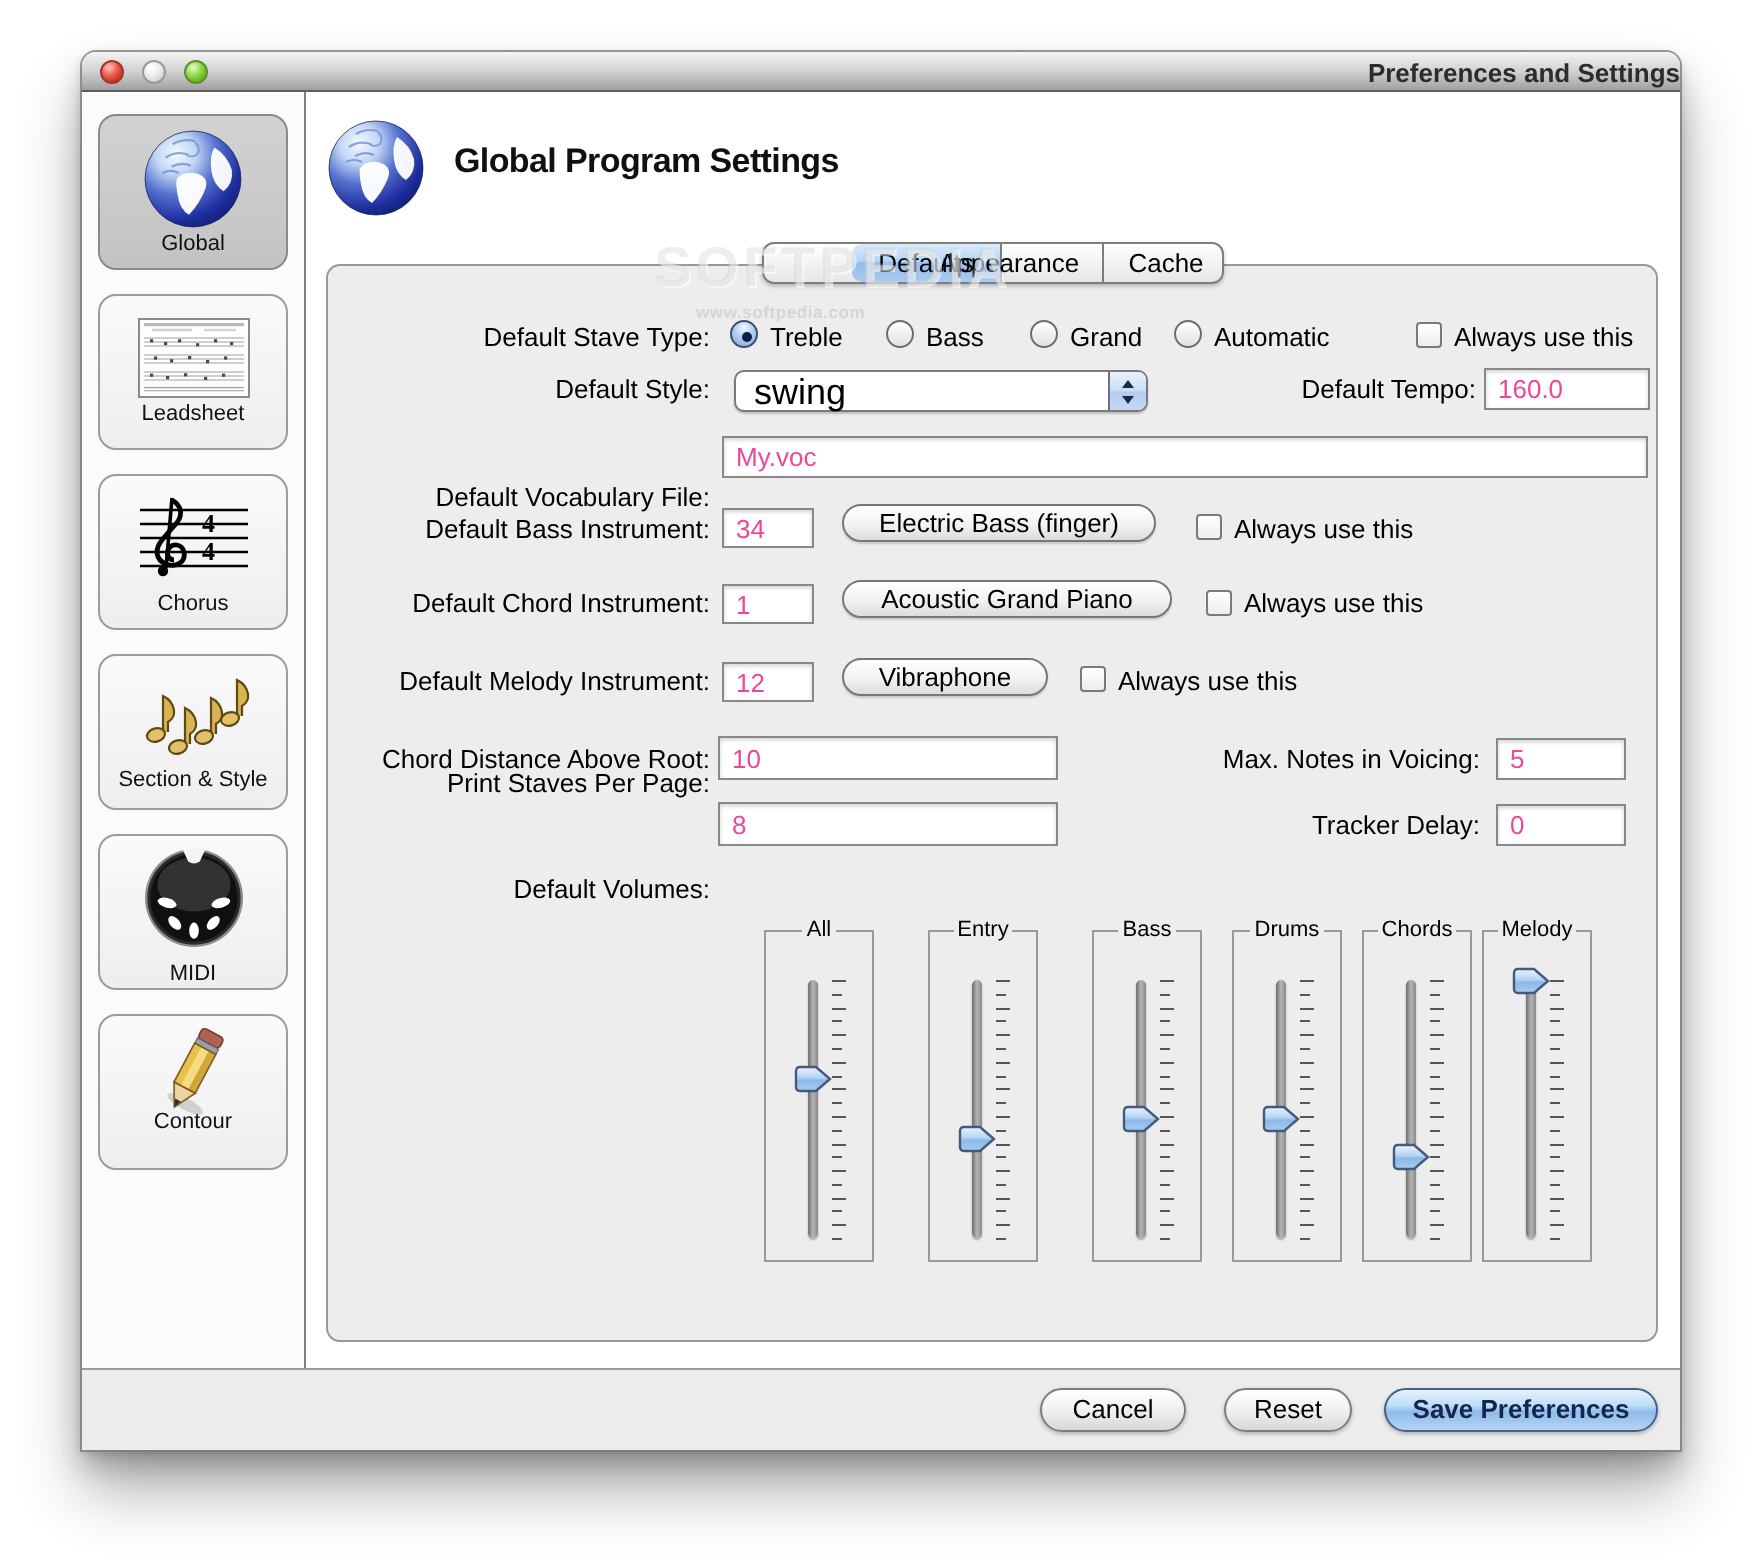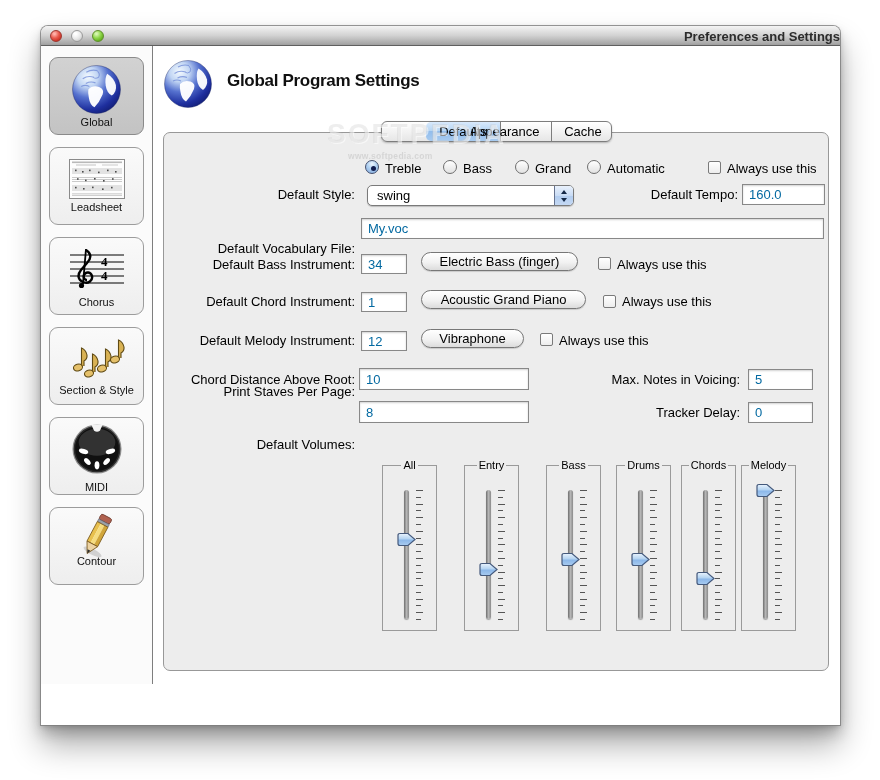--- a/index.html
+++ b/index.html
@@ -28,29 +28,29 @@
 .htitle { position:absolute; left:73px; top:25px; font-size:17px; font-weight:bold; color:#101010; letter-spacing:-0.3px; }
 .groupbox { position:absolute; left:9px; top:86px; width:666px; height:539px; background:#ededed; border:1px solid #989898; border-radius:7px; }
 
 .tabs { position:absolute; left:227px; top:75px; width:231px; height:21px; border:1px solid #7d7d7d; border-radius:6px; background:linear-gradient(#ffffff,#e6e6e6); box-shadow:0 1px 2px rgba(0,0,0,0.25); }
 .tab { position:absolute; top:0; height:19px; font-size:13px; color:#000; text-align:center; line-height:19px; }
 .tab.t1 { left:0; width:75px; background:linear-gradient(#d9eafc 0%, #b6d5f3 45%, #92bdec 50%, #a8cbf0 100%); border-radius:5px 0 0 5px; border-right:1px solid #7d7d7d; font-weight:normal;margin-left:44px; }
 .tab.t2 { left:76px; width:94px; border-right:1px solid #7d7d7d; }
 .tab.t3 { left:171px; width:60px; }
 
 .flabel { position:absolute; font-size:13px; color:#000; text-align:right; }
-.txt { position:absolute; background:#fff; border:1px solid #888; font-size:13px; color:#0369a1; padding-left:6px; display:flex; align-items:center; box-shadow: inset 0 1px 2px rgba(0,0,0,0.18); }
+.txt { position:absolute; background:#fff; border:1px solid #888; font-size:13px; color:#ec4899; padding-left:6px; display:flex; align-items:center; box-shadow: inset 0 1px 2px rgba(0,0,0,0.18); }
 .radio { position:absolute; width:14px; height:14px; border-radius:50%; border:1px solid #6e6e6e; background:linear-gradient(#ffffff,#e2e2e2); }
 .radio.on { background:radial-gradient(circle at 50% 25%, #eef6ff 0%, #b5d4f2 40%, #7fa8dd 100%); border-color:#45506e; }
 .radio.on::after { content:""; position:absolute; left:4.5px; top:4.5px; width:5px; height:5px; border-radius:50%; background:#101c4e; }
 .check { position:absolute; width:13px; height:13px; border:1px solid #7a7a7a; border-radius:2px; background:linear-gradient(#ffffff,#ededed); }
 .rlbl { position:absolute; font-size:13px; color:#000; }
 .pill { position:absolute; height:19px; border:1px solid #777; border-radius:10px; background:linear-gradient(#ffffff, #f2f2f2 55%, #dcdcdc); font-size:13px; color:#000; text-align:center; line-height:17px; box-shadow:0 1px 1px rgba(0,0,0,0.15); }
 .dropdown { position:absolute; left:213px; top:139px; width:207px; height:21px; border:1px solid #7a7a7a; border-radius:5px; background:#fff; box-shadow:0 1px 1px rgba(0,0,0,0.2); }
-.dropdown .txtv { position:absolute; left:9px; top:1px; font-size:13px; line-height:18px; color:#000; }
+.dropdown .txtv { position:absolute; left:9px; top:1px; font-size:18px; line-height:18px; color:#000; }
 .dropdown .cap { position:absolute; right:0; top:0; width:19px; height:19px; border-radius:0 4px 4px 0; background:linear-gradient(#e9f1fc, #c9dcf5 50%, #b2cdf0 52%, #c4d8f3); border-left:1px solid #66738f; }
 .dropdown .cap .up { position:absolute; left:6px; top:3.5px; width:0; height:0; border-left:3.5px solid transparent; border-right:3.5px solid transparent; border-bottom:4.5px solid #142847; }
 .dropdown .cap .dn { position:absolute; left:6px; bottom:3.5px; width:0; height:0; border-left:3.5px solid transparent; border-right:3.5px solid transparent; border-top:4.5px solid #142847; }
 
 .sbox { position:absolute; top:419px; width:55px; height:166px; border:1px solid #9a9a9a; background:#ededed; }
 .sbox .leg { position:absolute; top:-7px; left:0; width:100%; text-align:center; font-size:11px; color:#000; }
 .sbox .leg span { background:#ededed; padding:0 2px; }
 .strack { position:absolute; left:21px; top:24px; width:5px; height:129px; border-radius:3px; background:linear-gradient(90deg,#6e6e6e,#b5b5b5 50%,#8a8a8a); box-shadow:0 1px 1px rgba(0,0,0,0.3); }
 .sticks { position:absolute; left:33px; top:24px; width:10px; height:129px; }
 .thumb { position:absolute; left:14px; width:19px; height:15px; }
@@ -214,20 +214,21 @@
             <use href="#globe"></use>
           </svg></div>
       <div class="htitle">Global Program Settings</div>
       <div class="groupbox"></div>
       <div class="tabs">
         <div class="tab t1">Defaults</div>
         <div class="tab t2">Appearance</div>
         <div class="tab t3">Cache</div>
       </div>
 
+      <div class="flabel" style="right:485px; top:115px; width:190px;">Default Stave Type:</div>
       <div class="radio on" style="left:211px; top:114px;"></div>
       <div class="rlbl" style="left:231px; top:115px;">Treble</div>
       <div class="radio" style="left:289px; top:114px;"></div>
       <div class="rlbl" style="left:309px; top:115px;">Bass</div>
       <div class="radio" style="left:361px; top:114px;"></div>
       <div class="rlbl" style="left:381px; top:115px;">Grand</div>
       <div class="radio" style="left:433px; top:114px;"></div>
       <div class="rlbl" style="left:453px; top:115px;">Automatic</div>
       <div class="check" style="left:554px; top:115px;"></div>
       <div class="rlbl" style="left:573px; top:115px;">Always use this</div>
@@ -448,13 +449,18 @@
           </div>
         <svg class="thumb" style="top:16.5px" width="19" height="15" viewBox="0 0 19 15">
         <path d="M3,1.5 L11,1.5 L18,7.5 L11,13.5 L3,13.5 Q1,13.5 1,11.5 L1,3.5 Q1,1.5 3,1.5 Z" fill="url(#thg)" stroke="#44597c" stroke-width="1.2"></path>
       </svg>
       </div>
 
     </div>
     <div class="wm1">SOFTPEDIA</div>
     <div class="wm2">www.softpedia.com</div>
   </div>
+  <div class="bottombar">
+    <div class="btn w" style="left:479px; width:73px;">Cancel</div>
+    <div class="btn w" style="left:571px; width:64px;">Reset</div>
+    <div class="btn b" style="left:651px; width:137px;">Save Preferences</div>
+  </div>
 </div>
 
 </body></html>

